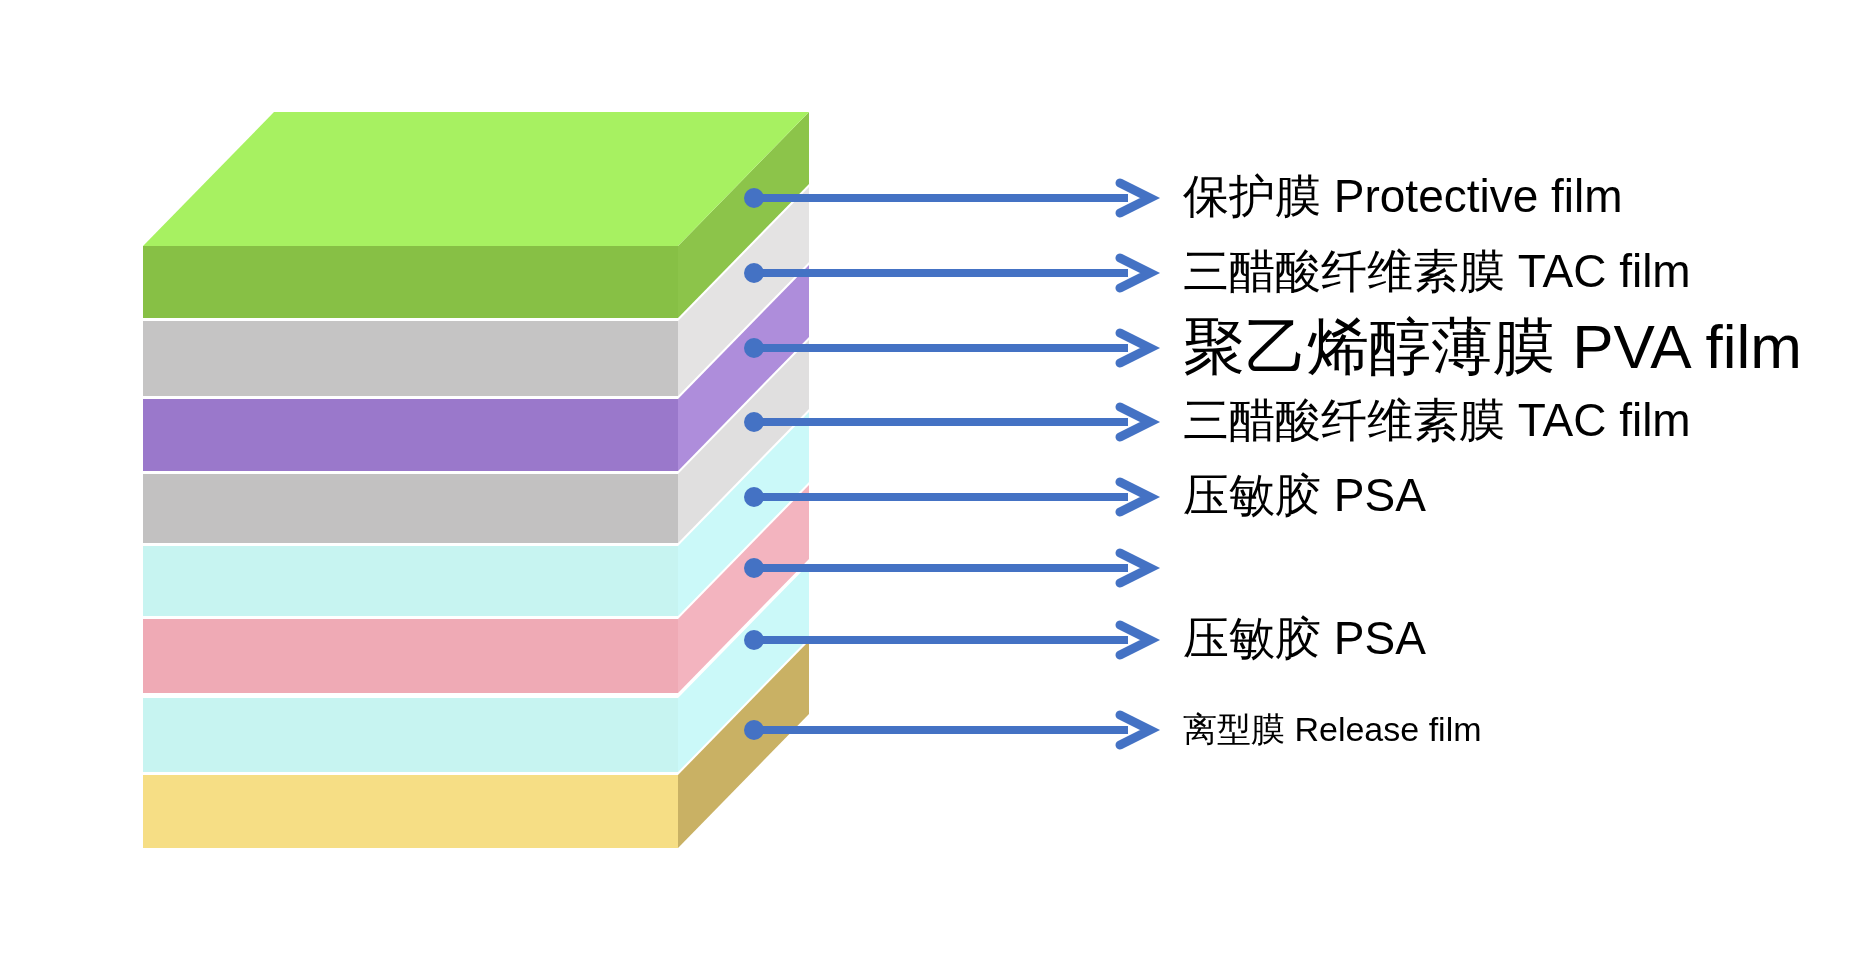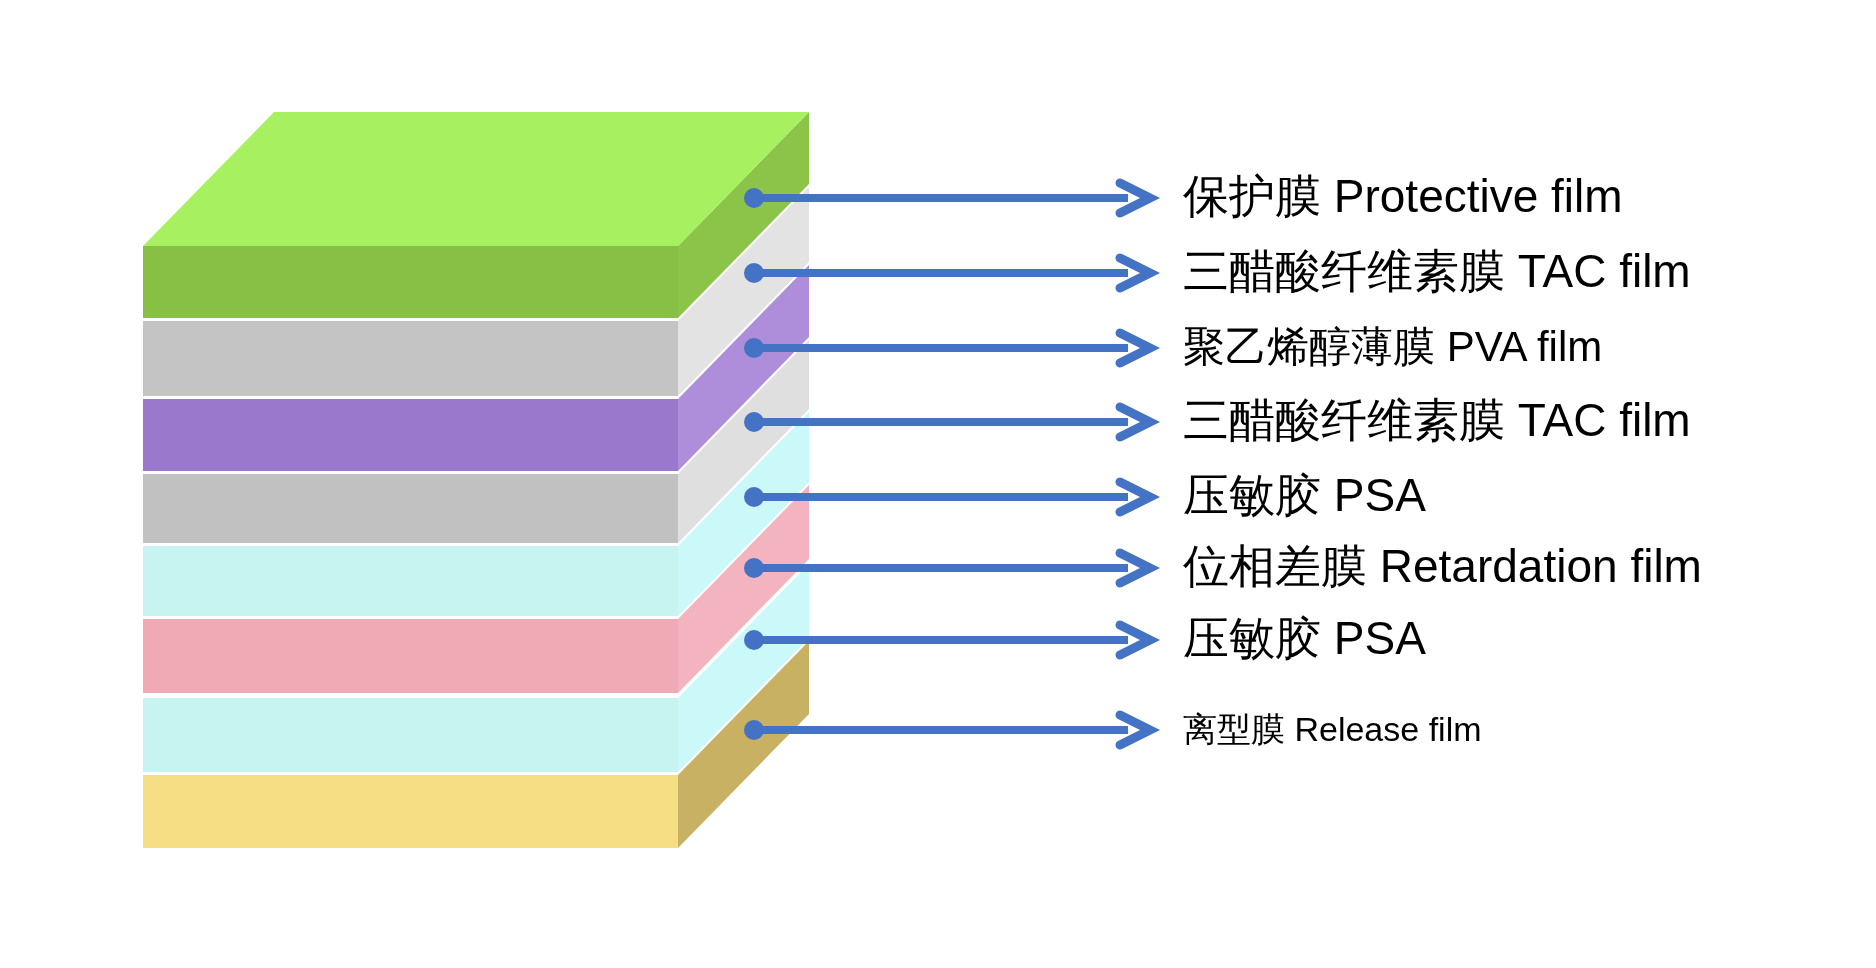--- a/index.html
+++ b/index.html
@@ -75,19 +75,18 @@
       <line x1="754" y1="640" x2="1128" y2="640" stroke="#4472c4" stroke-width="8"></line>
       <circle cx="754" cy="640" r="10" fill="#4472c4"></circle>
       <path d="M 1120 625 L 1150 640 L 1120 655" fill="none" stroke="#4472c4" stroke-width="9" stroke-linecap="round" stroke-linejoin="miter"></path>
       <line x1="754" y1="730" x2="1128" y2="730" stroke="#4472c4" stroke-width="8"></line>
       <circle cx="754" cy="730" r="10" fill="#4472c4"></circle>
       <path d="M 1120 715 L 1150 730 L 1120 745" fill="none" stroke="#4472c4" stroke-width="9" stroke-linecap="round" stroke-linejoin="miter"></path>
     </svg>
 
   <div class="layer-label" style="left: 1183px; top: 198px; font-size: 46px; color: rgb(0, 0, 0);">保护膜 Protective film</div>
   <div class="layer-label" style="left: 1183px; top: 273px; font-size: 46px; color: rgb(0, 0, 0);">三醋酸纤维素膜 TAC film</div>
-  <div class="layer-label" style="left: 1183px; top: 348px; font-size: 42px; color: rgb(0, 0, 0);">聚乙烯醇薄膜 PVA film</div>
+  <div class="layer-label" style="left: 1183px; top: 348px; font-size: 62px; color: rgb(0, 0, 0);">聚乙烯醇薄膜 PVA film</div>
   <div class="layer-label" style="left: 1183px; top: 422px; font-size: 46px; color: rgb(0, 0, 0);">三醋酸纤维素膜 TAC film</div>
   <div class="layer-label" style="left: 1183px; top: 497px; font-size: 46px; color: rgb(0, 0, 0);">压敏胶 PSA</div>
-  <div class="layer-label" style="left: 1183px; top: 568px; font-size: 46px; color: rgb(0, 0, 0);">位相差膜 Retardation film</div>
   <div class="layer-label" style="left: 1183px; top: 640px; font-size: 46px; color: rgb(0, 0, 0);">压敏胶 PSA</div>
   <div class="layer-label" style="left: 1183px; top: 730px; font-size: 34px; color: rgb(0, 0, 0);">离型膜 Release film</div>
 </div>
 
 </body></html>

